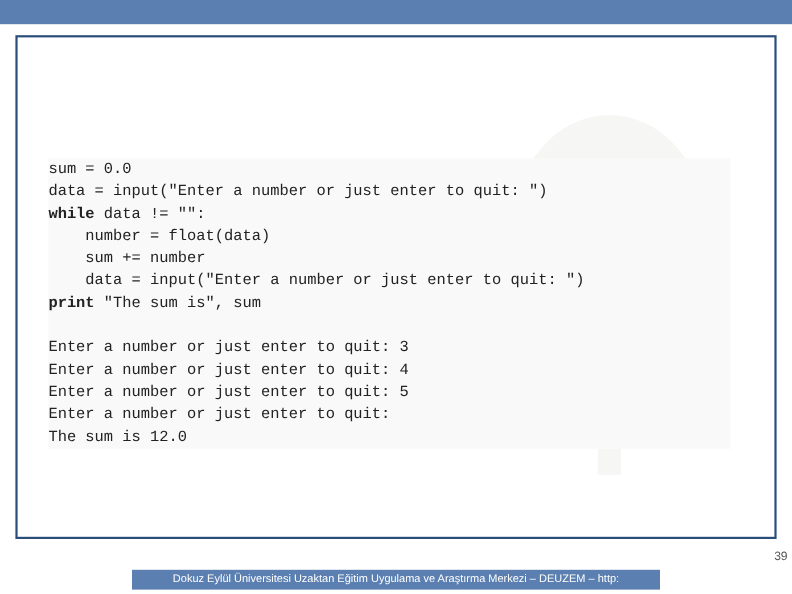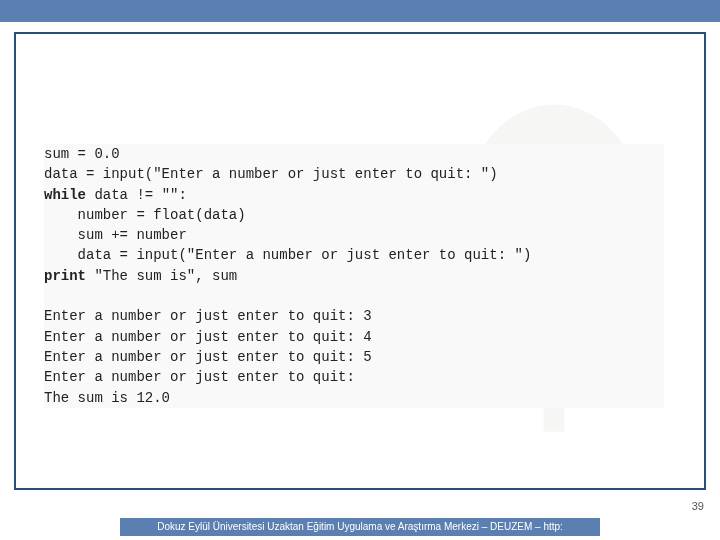--- a/index.html
+++ b/index.html
@@ -54,21 +54,21 @@
     line-height: 1.45;
     color: #222;
     background: #f9f9f9;
     white-space: pre;
   }
   .code-block .kw {
     font-weight: bold;
   }
   .page-number {
     position: absolute;
-    right: 16px;
+    right: 4px;
     bottom: 28px;
     font-size: 11px;
     color: #555;
     font-family: Arial, sans-serif;
   }
   .footer-bar {
     position: absolute;
     bottom: 4px;
     left: 120px;
     right: 120px;

